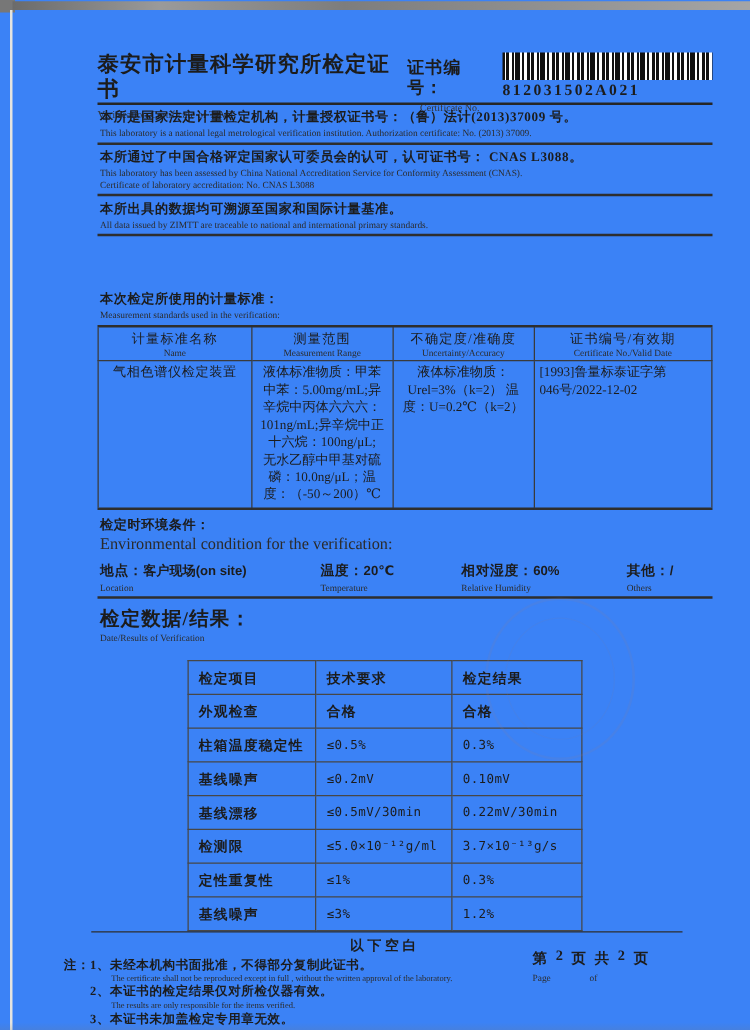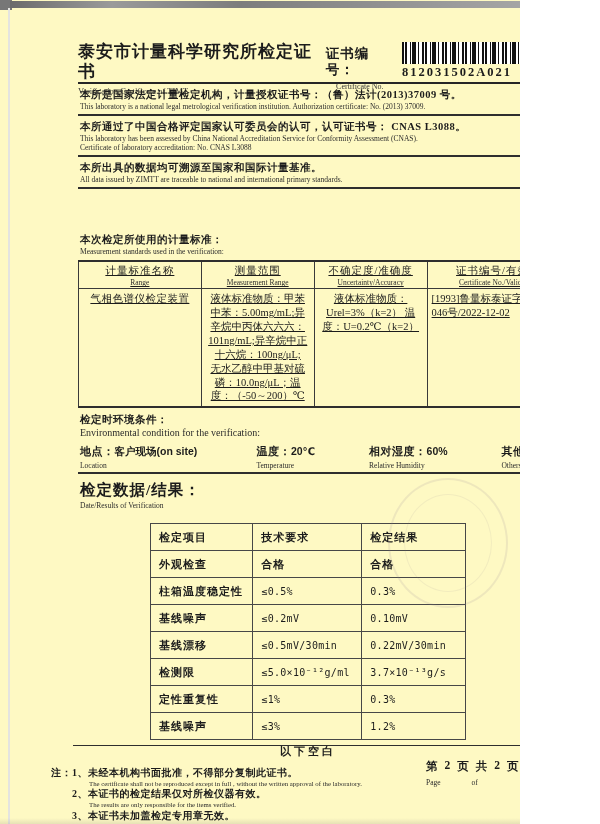--- a/index.html
+++ b/index.html
@@ -1,18 +1,18 @@
 <!DOCTYPE html>
 <html><head>
 <meta charset="utf-8">
 <style>
   * { margin:0; padding:0; box-sizing:border-box; }
   html,body { width:600px; height:824px; }
   body { font-family:"Liberation Serif","DejaVu Serif",serif; color:#1c1c1c; }
-  .page { position:relative; width:520px; height:824px; background:#fef9c3; overflow:hidden; }
+  .page { position:relative; width:600px; height:824px; background:#3b82f6; overflow:hidden; }
 
   
   .scan-top-band { position:absolute; top:1px; left:10px; right:0; height:7px;
     background:linear-gradient(90deg,#6b6b6b,#9a9a9a 20%,#7d7d7d 45%,#8f8f8f 70%,#a5a5a5);
     filter:blur(.4px); }
   .scan-corner { position:absolute; top:0; left:0; width:12px; height:10px; background:#777; }
   .scan-left-line { position:absolute; top:8px; left:8px; width:2px; bottom:0; background:#e4e4e0; }
   .scan-bottom { position:absolute; left:0; right:0; bottom:0; height:6px;
     background:linear-gradient(180deg,rgba(0,0,0,0),rgba(120,120,120,.18)); }
 
@@ -33,35 +33,35 @@
   .rule-heavy { border-bottom:2.5px solid #262626; margin-top:2px; }
 
   
   .stmt { padding:4px 0 3px 2px; border-bottom:2px solid #2e2e2e; }
   .stmt.no-line { border-bottom:none;margin-top:40px; }
   .stmt-zh { font-size:10.5px; font-weight:bold; letter-spacing:.5px; line-height:1.3; }
   .stmt-en { font-size:7.5px; color:#2b2b2b; line-height:1.25; }
 
   
   table { border-collapse:collapse; }
-  .std-table { width:100%; margin-top:1px; border-top:2px solid #2e2e2e; border-bottom:2.5px solid #2e2e2e;text-decoration:underline; }
+  .std-table { width:100%; margin-top:1px; border-top:2px solid #2e2e2e; border-bottom:2.5px solid #2e2e2e; }
   .std-table th, .std-table td { border-left:1.5px solid #3a3a3a; border-right:1.5px solid #3a3a3a; }
   .std-table th { border-bottom:1.5px solid #3a3a3a; font-weight:normal; text-align:center; padding:2px 2px 1px; }
   .std-th-zh { font-size:10.5px; letter-spacing:1px; }
   .std-th-en { font-size:7.5px; color:#2b2b2b; }
   .std-table td { vertical-align:top; padding:3px 4px; font-size:10.5px; line-height:1.32; white-space:pre-line; }
   .std-c1 { width:25%; text-align:center; font-size:11px; letter-spacing:.5px; }
   .std-c2 { width:23%; text-align:center; }
   .std-c3 { width:23%; text-align:center; font-style:normal; }
   .std-c4 { width:29%; text-align:left; }
 
   
   .env-title { margin-top:5px; padding-left:2px; }
   .env-title-zh { font-size:10.5px; font-weight:bold; letter-spacing:.5px; }
-  .env-title-en { font-size:10px; color:#2b2b2b; }
+  .env-title-en { font-size:13px; color:#2b2b2b; }
   .env-row { display:flex; margin-top:6px; padding-left:2px; border-bottom:2px solid #2e2e2e; padding-bottom:2px; }
   .env-item { }
   .env-item:nth-child(1){ width:36%; } .env-item:nth-child(2){ width:23%; }
   .env-item:nth-child(3){ width:27%; } .env-item:nth-child(4){ width:14%; }
   .env-line { font-size:11px; }
   .env-label { font-weight:bold; letter-spacing:.5px; }
   .env-value { font-family:"Liberation Sans","DejaVu Sans",sans-serif; font-weight:bold; font-size:10.5px; }
   .env-en { font-size:7.5px; color:#2b2b2b; margin-top:2px; }
 
   
@@ -138,21 +138,21 @@
     <div class="stmt no-line">
       <div class="stmt-zh">本次检定所使用的计量标准：</div>
       <div class="stmt-en">Measurement standards used in the verification:</div>
     </div>
 
     <table class="std-table">
       <thead>
         <tr>
           <th>
             <div class="std-th-zh">计量标准名称</div>
-            <div class="std-th-en">Range</div>
+            <div class="std-th-en">Name</div>
           </th>
           <th>
             <div class="std-th-zh">测量范围</div>
             <div class="std-th-en">Measurement Range</div>
           </th>
           <th>
             <div class="std-th-zh">不确定度/准确度</div>
             <div class="std-th-en">Uncertainty/Accuracy</div>
           </th>
           <th>

